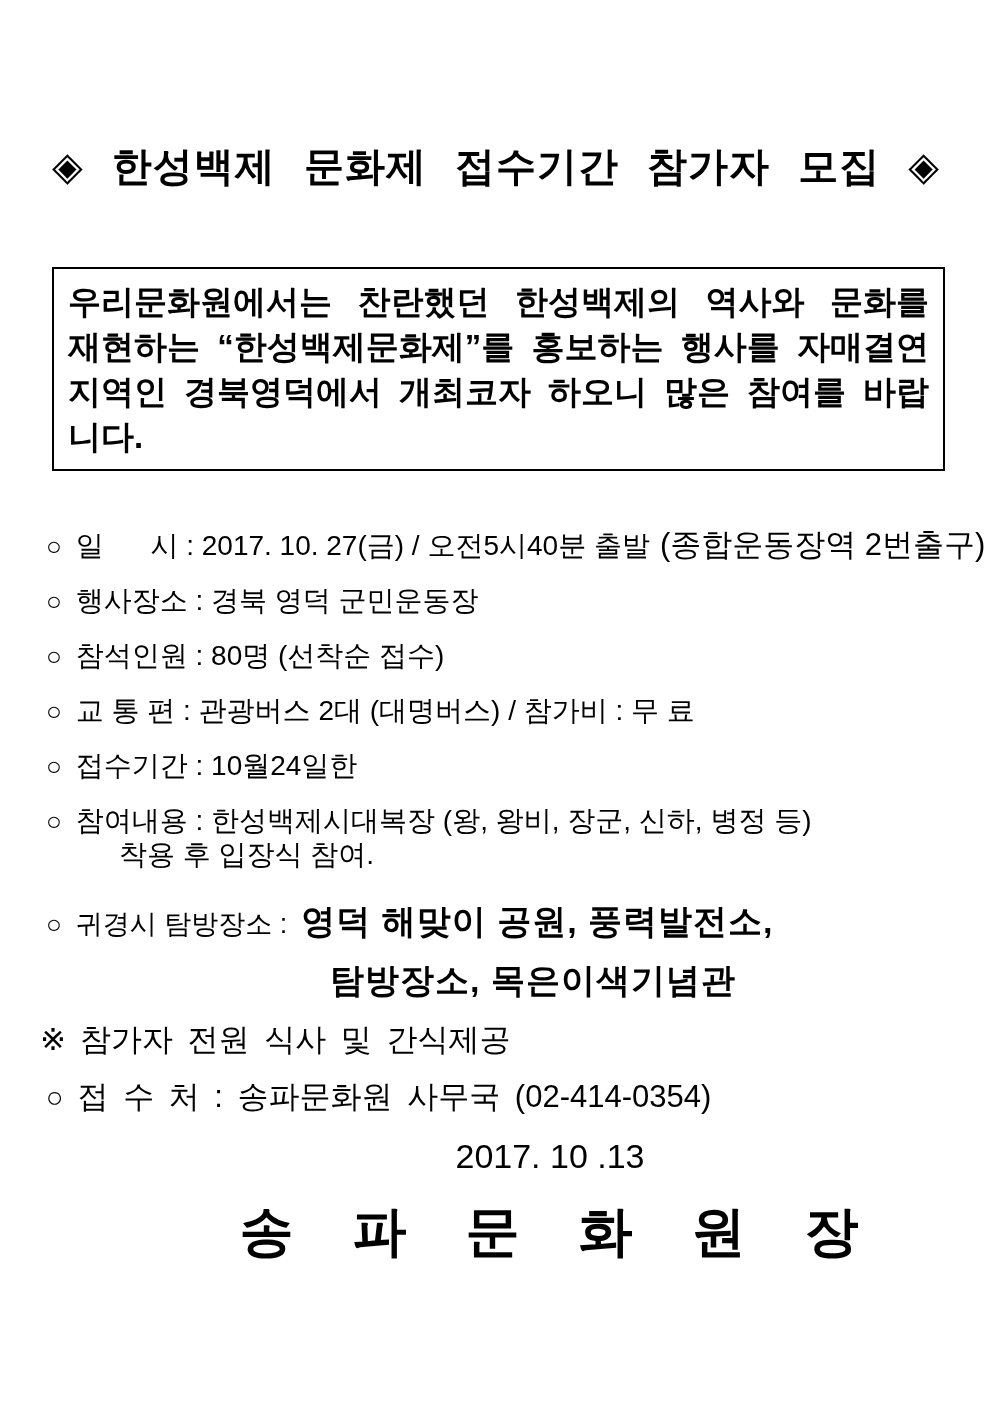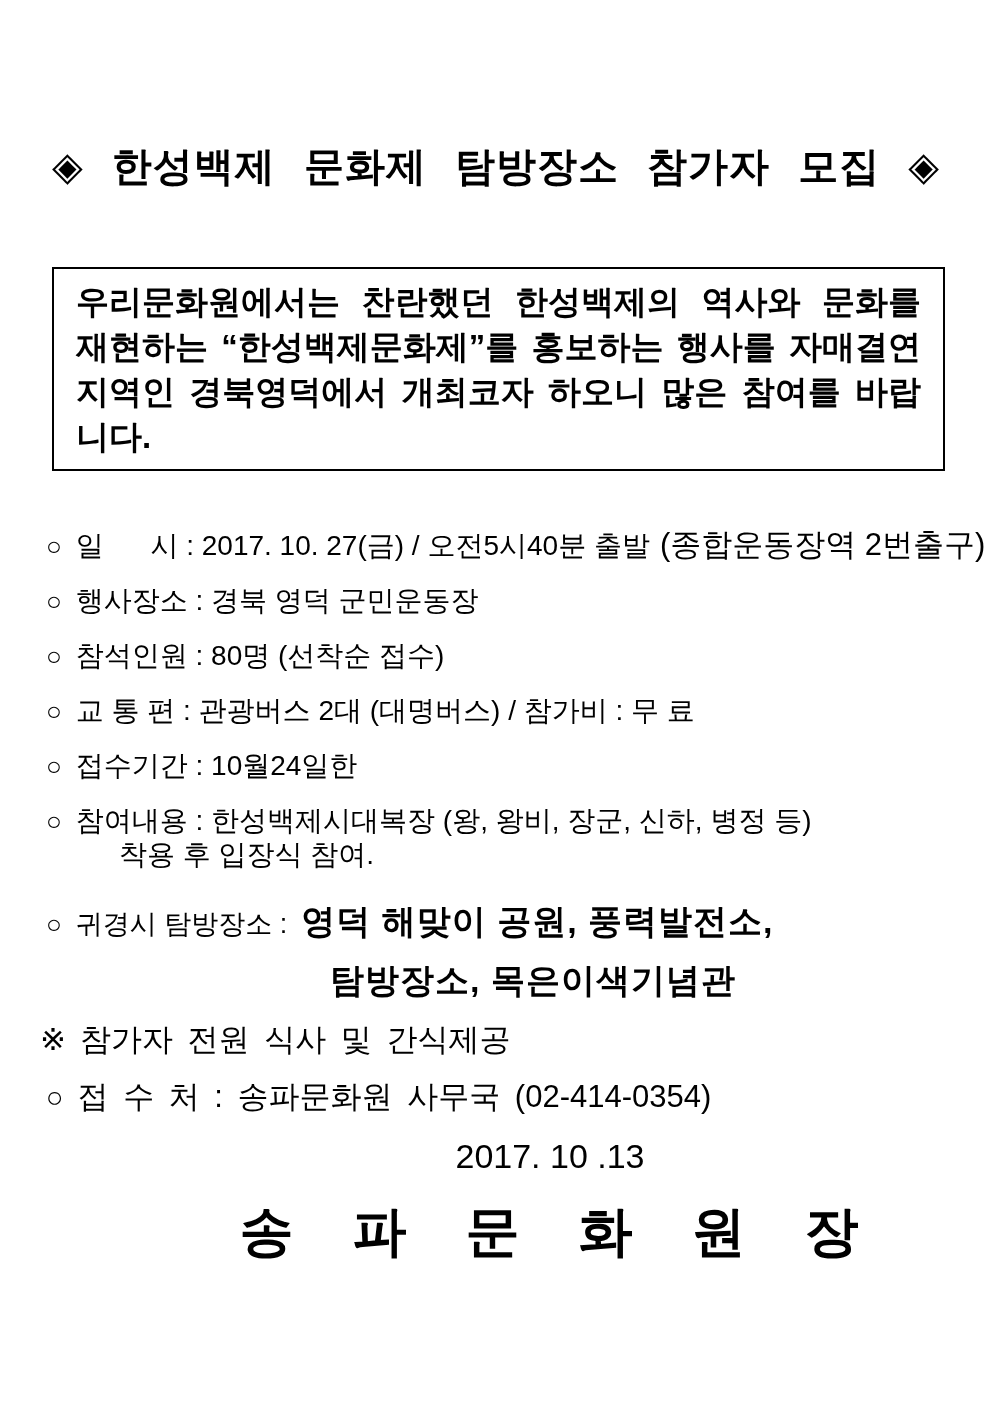--- a/index.html
+++ b/index.html
@@ -23,21 +23,21 @@
     font-weight: bold;
     text-align: center;
     word-spacing: 16px;
     letter-spacing: 1px;
     white-space: pre;
   }
   
   .intro-box {
     margin: 77px 47px 0 52px;
     border: 2px solid #000;
-    padding: 10px 22px;
+    padding: 10px 14px;
     font-size: 33px;
     font-weight: bold;
     line-height: 45px;
   }
   .box-line { white-space: pre-wrap; }
   .box-line.justify {
     text-align: justify;
     text-align-last: justify;
   }
   
@@ -123,21 +123,21 @@
     word-spacing: 40px;
     letter-spacing: 2px;
     white-space: pre;
   }
 </style>
 </head>
 <body>
 
 <div class="doc">
 
-  <h1 class="title">◈ 한성백제 문화제 탐방장소 참가자 모집 ◈</h1>
+  <h1 class="title">◈ 한성백제 문화제 접수기간 참가자 모집 ◈</h1>
 
   <div class="intro-box">
     <div class="box-line justify">우리문화원에서는 찬란했던 한성백제의 역사와 문화를</div>
     <div class="box-line justify">재현하는 “한성백제문화제”를 홍보하는 행사를 자매결연</div>
     <div class="box-line justify">지역인 경북영덕에서 개최코자 하오니 많은 참여를 바랍</div>
     <div class="box-line">니다.</div>
   </div>
 
   <div class="details">
 

